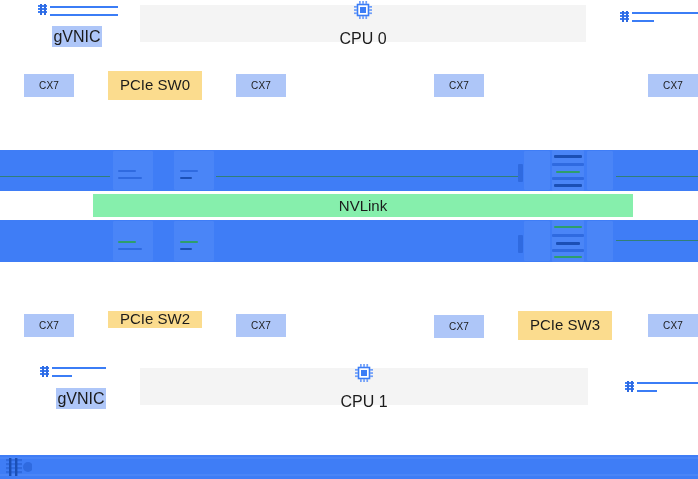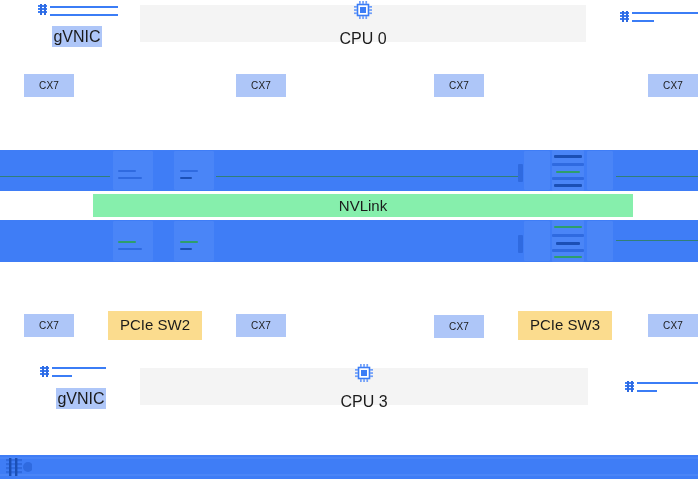--- a/index.html
+++ b/index.html
@@ -164,20 +164,21 @@
       <rect x="0" y="7" width="9" height="2" fill="#3b7df6"></rect>
       <rect x="2" y="0" width="2" height="11" fill="#2f6ae0"></rect>
       <rect x="6" y="0" width="2" height="11" fill="#2f6ae0"></rect>
     </svg>
   </div>
   <div class="abs stub-line" style="left:632px; top:12px; width:66px;"></div>
   <div class="abs stub-line" style="left:632px; top:20px; width:22px;"></div>
 
   <div class="abs node cx7" style="left:24px; top:74px; width:50px; height:23px;">CX7</div>
 
+  <div class="abs node pcie" style="left:108px; top:71px; width:94px; height:29px;">PCIe SW0</div>
 
   <div class="abs node cx7" style="left:236px; top:74px; width:50px; height:23px;">CX7</div>
 
   <div class="abs node cx7" style="left:434px; top:74px; width:50px; height:23px;">CX7</div>
 
 
   <div class="abs node cx7" style="left:648px; top:74px; width:50px; height:23px;">CX7</div>
 
   <div class="abs gpu-band" style="left:0px; top:150px; width:698px; height:41px;">
     <div class="band-inner">
@@ -230,21 +231,21 @@
       <div class="gpu-line green" style="left:180px; top:21px; width:18px; height:2px;"></div>
       <div class="gpu-line dark" style="left:180px; top:28px; width:12px; height:2px;"></div>
 
       <div class="hair" style="left:616px; top:20px; width:82px;"></div>
       <div class="gpu-line" style="left:518px; top:15px; width:5px; height:18px;"></div>
     </div>
   </div>
 
   <div class="abs node cx7" style="left:24px; top:314px; width:50px; height:23px;">CX7</div>
 
-  <div class="abs node pcie" style="left:108px; top:311px; width:94px; height:29px;">PCIe SW2</div>
+  <div class="abs node pcie" style="left:108px; top:311px; width:94px; height:17px;">PCIe SW2</div>
 
   <div class="abs node cx7" style="left:236px; top:314px; width:50px; height:23px;">CX7</div>
 
   <div class="abs node cx7" style="left:434px; top:315px; width:50px; height:23px;">CX7</div>
 
   <div class="abs node pcie" style="left:518px; top:311px; width:94px; height:29px;">PCIe SW3</div>
 
   <div class="abs node cx7" style="left:648px; top:314px; width:50px; height:23px;">CX7</div>
 
   <div class="abs nic-icon" style="left:40px; top:366px; width:14px; height:13px;">
@@ -275,21 +276,21 @@
           <rect x="12.4" y="16" width="1.7" height="3"></rect>
           <rect x="1" y="6" width="3" height="1.7"></rect>
           <rect x="1" y="9.2" width="3" height="1.7"></rect>
           <rect x="1" y="12.4" width="3" height="1.7"></rect>
           <rect x="16" y="6" width="3" height="1.7"></rect>
           <rect x="16" y="9.2" width="3" height="1.7"></rect>
           <rect x="16" y="12.4" width="3" height="1.7"></rect>
         </g>
       </svg>
     </span>
-    <span class="cpu-label">CPU 3</span>
+    <span class="cpu-label">CPU 1</span>
   </div>
 
   <div class="abs nic-icon" style="left:625px; top:381px; width:14px; height:13px;">
     <svg width="14" height="13" viewBox="0 0 14 13">
       <rect x="0" y="1" width="9" height="2" fill="#3b7df6"></rect>
       <rect x="0" y="4" width="9" height="2" fill="#3b7df6"></rect>
       <rect x="0" y="7" width="9" height="2" fill="#3b7df6"></rect>
       <rect x="2" y="0" width="2" height="11" fill="#2f6ae0"></rect>
       <rect x="6" y="0" width="2" height="11" fill="#2f6ae0"></rect>
     </svg>

